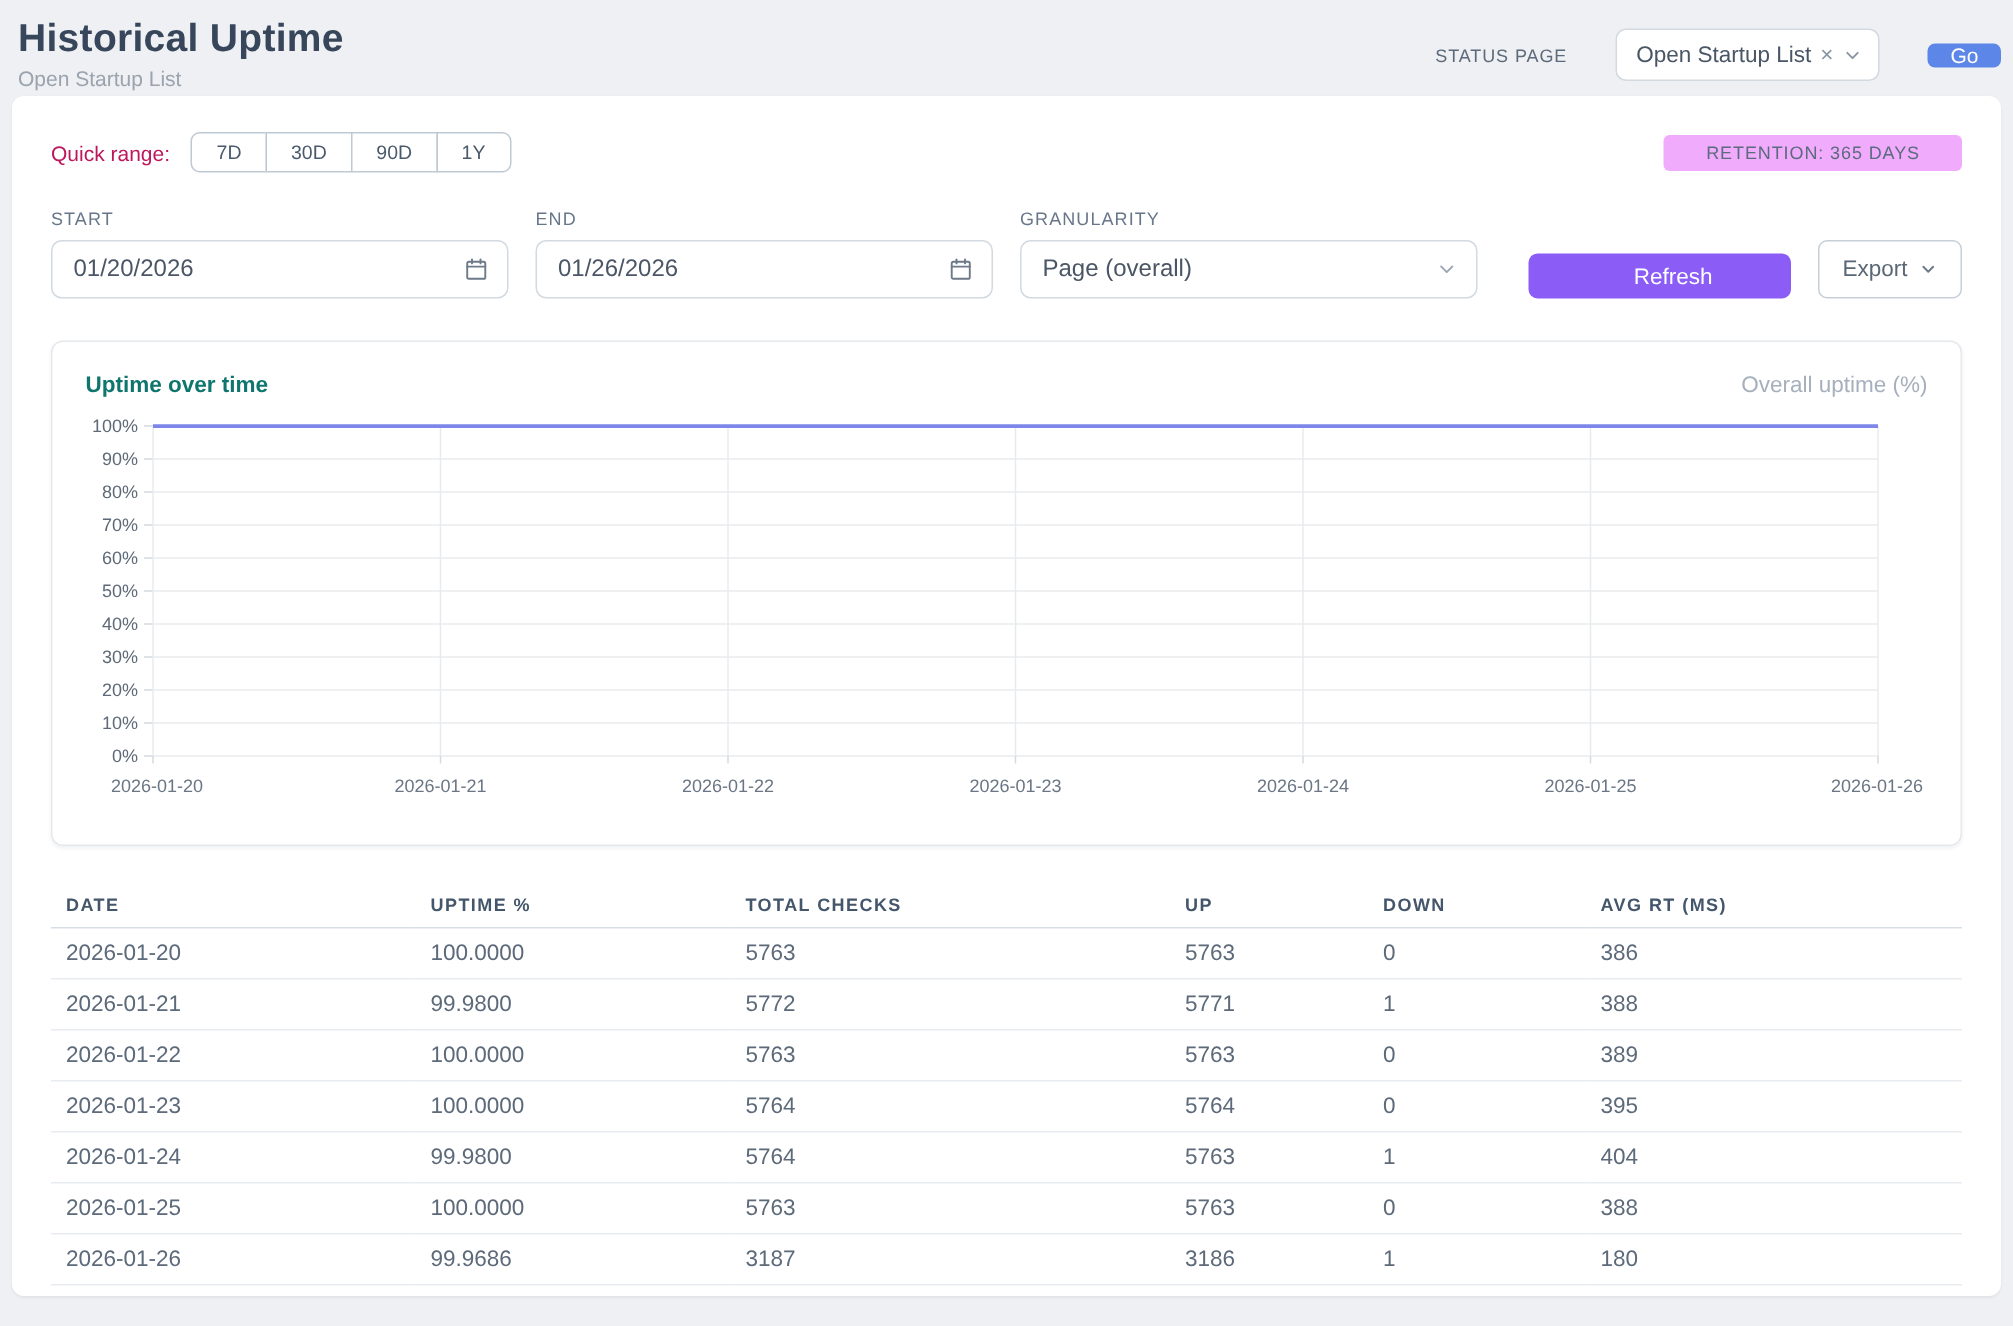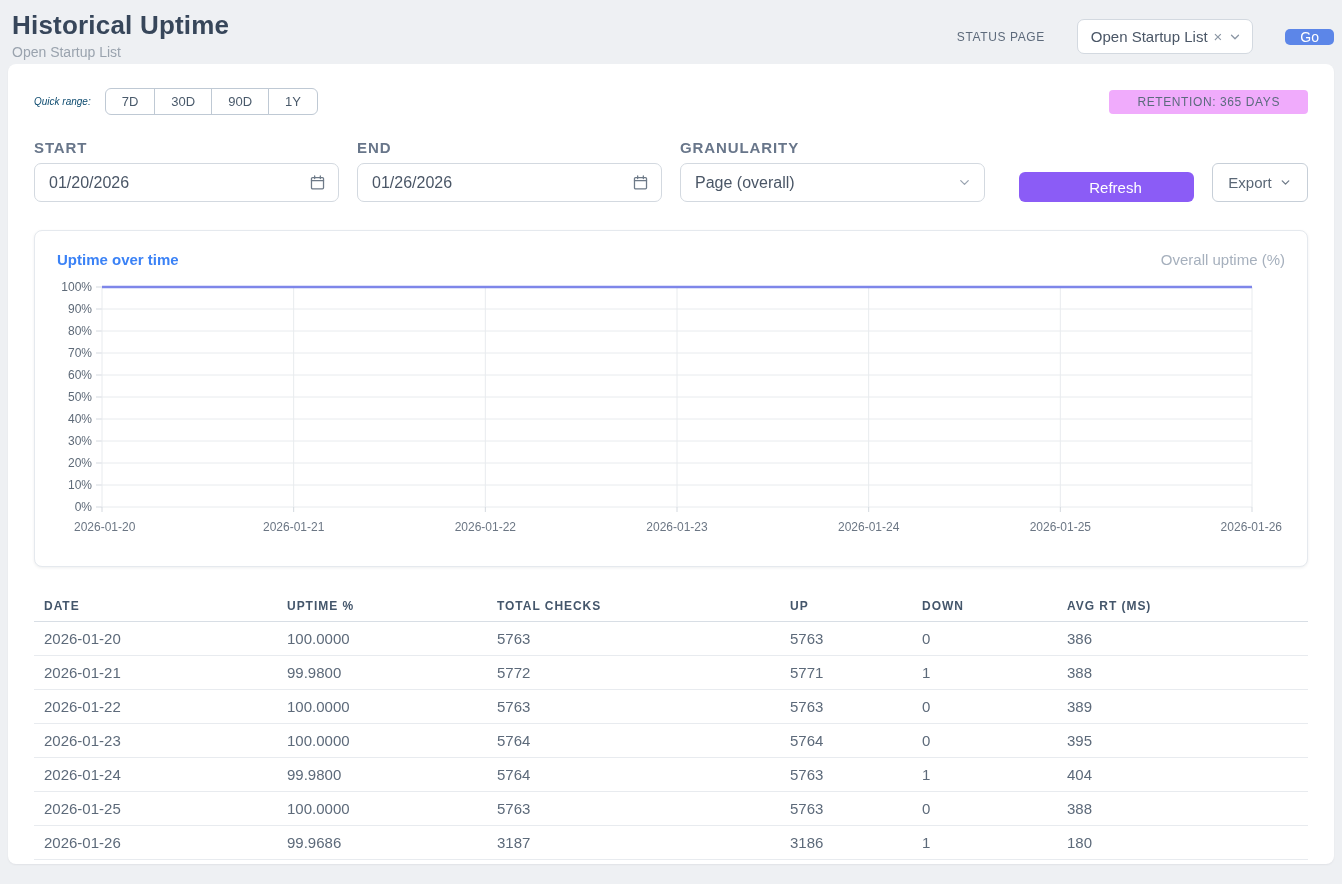--- a/index.html
+++ b/index.html
@@ -31,40 +31,40 @@
     border-radius:5px; height:16px; padding:0 15px; cursor:pointer;
   }
   
   .main-card {
     background:#fff; margin:0 8px; border-radius:8px;
     box-shadow:0 1px 2px rgba(16,24,40,.06);
     padding:24px 26px; height:800px;
   }
   
   .quick-row { display:flex; align-items:center; margin-bottom:24px; }
-  .quick-label { font-size:10px; color:#0c4a6e; margin-right:14px;font-style:italic; }
+  .quick-label { font-size:14px; color:#be185d; margin-right:14px; }
   .seg-group { display:inline-flex; }
   .seg-btn {
     background:#fff; border:1px solid #bfc9d4; color:#4a5a6b;
     font-size:13px; padding:5px 16px; margin-left:-1px; cursor:pointer;
     font-family:inherit;
   }
   .seg-btn:first-child { border-radius:6px 0 0 6px; margin-left:0; }
   .seg-btn:last-child { border-radius:0 6px 6px 0; }
   .retention-badge {
     margin-left:auto; background:#f0abfc; color:#5b6b7d;
     font-size:12px; letter-spacing:.05em; font-weight:400;
     border-radius:4px; padding:5px 28px;text-align:center;
   }
   
   .form-row { display:flex; align-items:flex-end; gap:18px; }
   .field { display:flex; flex-direction:column; }
   .field-label {
-    font-size:15px; color:#68768a; letter-spacing:.06em;
-    margin-bottom:7px; font-weight:700;
+    font-size:12px; color:#68768a; letter-spacing:.06em;
+    margin-bottom:7px; font-weight:400;
   }
   .input-box {
     width:305px; height:39px; border:1px solid #d3d9e0; border-radius:7px;
     display:flex; align-items:center; justify-content:space-between;
     padding:0 12px 0 14px; background:#fff; cursor:pointer;
     font-size:16px; color:#4a5666;
   }
   .icon-btn { display:flex; align-items:center; }
   .refresh-button {
     margin-left:16px; width:190px; height:30px; background:#8b5cf6; color:#fff;
@@ -78,21 +78,21 @@
   
   .chart-card {
     margin-top:28px; border:1px solid #e5e9ee; border-radius:8px;
     box-shadow:0 1px 3px rgba(16,24,40,.07); background:#fff;
     height:337px; overflow:hidden;
   }
   .chart-head {
     display:flex; justify-content:space-between; align-items:center;
     padding:20px 22px 10px 22px;
   }
-  .chart-title { font-size:15px; font-weight:700; color:#3b82f6; }
+  .chart-title { font-size:15px; font-weight:700; color:#0f766e; }
   .chart-legend { font-size:15px; color:#a6b0bd; }
   .chart-plot { padding:0 22px; }
   
   .uptime-table { width:100%; border-collapse:collapse; margin-top:24px; table-layout:fixed; }
   .uptime-table th {
     text-align:left; font-size:12px; color:#44566b; font-weight:700;
     letter-spacing:.08em; padding:8px 10px; border-bottom:1px solid #d8dee5;
   }
   .uptime-table td {
     font-size:15px; color:#5d6a7a; padding:8px 10px;

